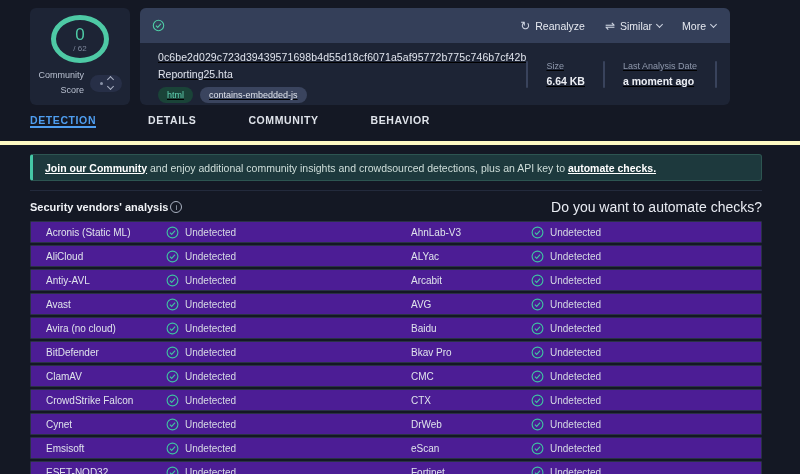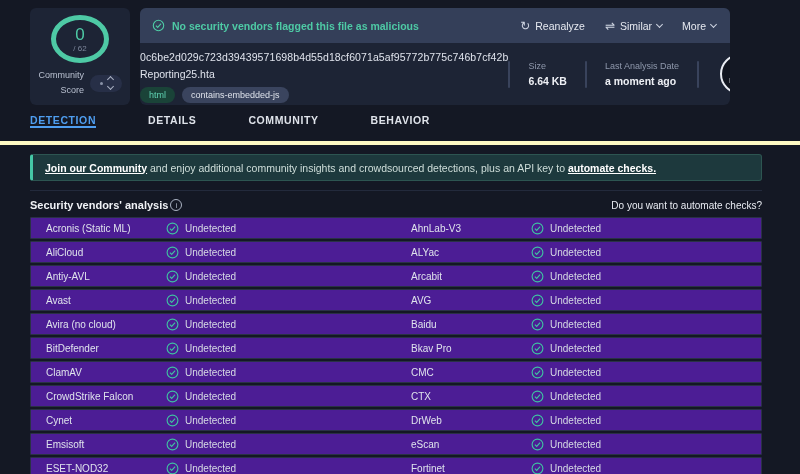--- a/index.html
+++ b/index.html
@@ -28,21 +28,21 @@
     overflow:hidden; display:flex; flex-direction:column; }
   .banner { height:35px; background:#343f59; display:flex; align-items:center;
     justify-content:space-between; padding:0 14px 0 12px; flex-shrink:0; }
   .banner-msg { color:#4ecaa5; font-size:10.5px; font-weight:bold; display:flex; gap:7px; align-items:center; }
   .actions { display:flex; align-items:center; gap:20px; color:#e6e9f0; font-size:10.5px; }
   .action { display:flex; align-items:center; gap:5px; cursor:pointer; }
   .action .glyph { font-size:12px; color:#cfd5e2; }
   .chev-sm { width:5px; height:5px; border-right:1.3px solid #cfd5e2; border-bottom:1.3px solid #cfd5e2;
     transform:rotate(45deg); margin-top:-3px; }
 
-  .file-body { flex:1; display:flex; align-items:flex-start; padding:8px 12px 7px 0; }
+  .file-body { flex:1; display:flex; align-items:flex-start; padding:8px 12px 7px 18px;text-decoration:underline; }
   .file-main { flex:1; }
   .hash { color:#dfe3ec; font-size:10.5px; letter-spacing:0.1px; }
   .fname { color:#dfe3ec; font-size:10.5px; margin-top:5px; }
   .tags { margin-top:7px; display:flex; gap:7px; }
   .tag { font-size:9px; padding:3px 9px; border-radius:9px; cursor:pointer; }
   .tag-html { background:#1a4338; color:#5fd3b2; }
   .tag-gray { background:#3a445e; color:#dde1ea; }
 
   .file-meta { display:flex; align-items:center; gap:18px; margin-top:3px; }
   .meta-divider { width:2px; height:27px; background:#39435c; border-radius:1px; }
@@ -65,21 +65,21 @@
     border-left:3px solid #45c8a6; border-radius:3px; height:27px; display:flex;
     align-items:center; padding:0 12px; font-size:10.5px; color:#cfdeda; white-space:nowrap; overflow:hidden; }
   .comm-link { color:#ffffff; font-weight:bold; text-decoration:underline; cursor:pointer; }
 
   
   .section-header { margin:9px 38px 0 30px; border-top:1px solid #232a3c; padding-top:8px;
     display:flex; justify-content:space-between; align-items:center; }
   .sh-title { color:#f0f2f6; font-size:11px; font-weight:bold; display:flex; align-items:center; gap:2px; }
   .info-icon { width:12px; height:12px; border:1px solid #aab2c2; border-radius:50%;
     color:#aab2c2; font-size:8px; display:flex; align-items:center; justify-content:center; font-weight:normal; }
-  .sh-right { color:#e8ebf2; font-size:10px; cursor:pointer; }
+  .sh-right { color:#e8ebf2; font-size:14px; cursor:pointer; }
 
   
   .vendor-table { margin:6px 38px 0 30px; }
   .vrow { display:flex; border:1px solid #2a3146; background:#4c1d95; margin-bottom:2px;
     height:22px; align-items:center; border-radius:1px; }
   .vhalf { flex:1; display:flex; align-items:center; padding-left:15px; min-width:0; }
   .vname { width:120px; color:#dfe3ec; font-size:10px; white-space:nowrap; overflow:hidden; flex-shrink:0; }
   .vstatus { display:flex; align-items:center; gap:6px; color:#d6dae4; font-size:10px; }
   .vcheck { display:flex; align-items:center; }
 </style>
@@ -105,21 +105,20 @@
     </div>
   </div>
 
   <div class="file-card">
     <div class="banner">
       <div class="banner-msg">
         <svg width="13" height="13" viewBox="0 0 14 14">
           <circle cx="7" cy="7" r="5.6" fill="none" stroke="#4ecaa5" stroke-width="1.2"></circle>
           <path d="M4.2 7.2l1.9 1.9 3.7-4" fill="none" stroke="#4ecaa5" stroke-width="1.2"></path>
         </svg>
-        <span>No security vendors flagged this file as malicious</span>
       </div>
       <div class="actions">
         <span class="action">
           <span class="glyph">↻</span>
           <span>Reanalyze</span>
         </span>
         <span class="action">
           <span class="glyph">⇌</span>
           <span>Similar</span>
           <span class="chev-sm"></span>

